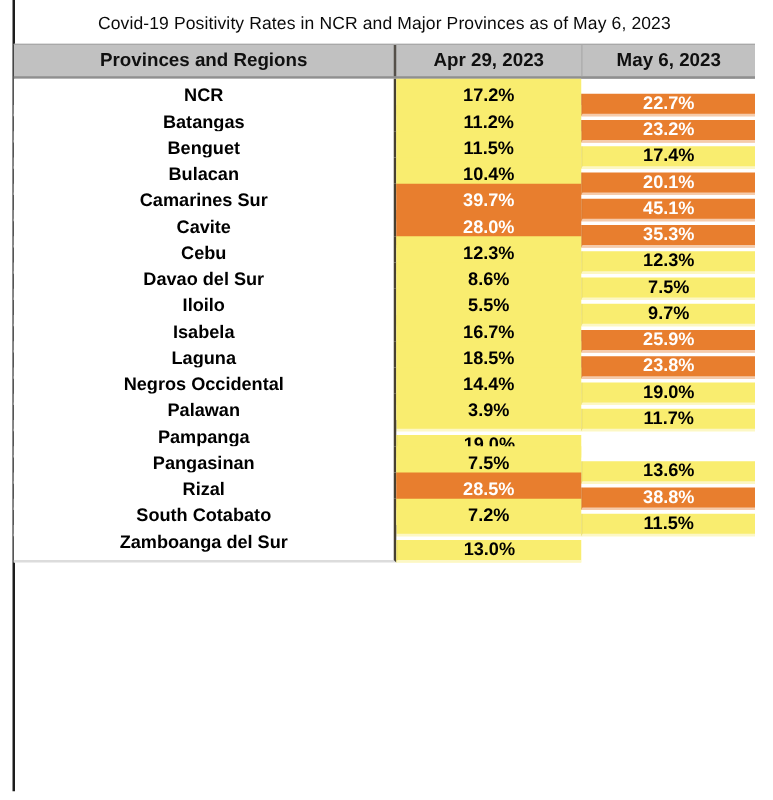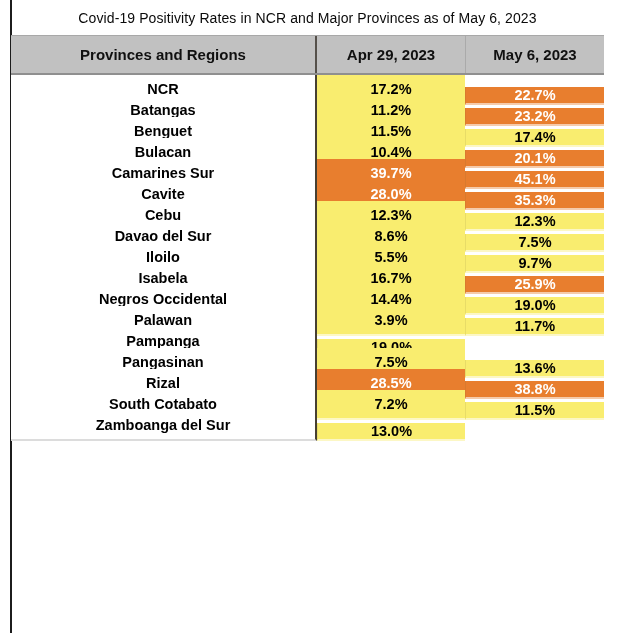--- a/index.html
+++ b/index.html
@@ -27,21 +27,21 @@
 
   .tbl {
     position: absolute;
     left: 11px; top: 35px;
     width: 593px;
   }
 
   .thead {
     display: grid;
     grid-template-columns: 306px 148px 139px;
-    height: 40px;
+    height: 28px;
     background: var(--header-bg, #C1C1C1);
     border-top: 1px solid #a8a8a8;
     border-bottom: 2px solid #8f8f8f;
   }
   .th {
     display: flex; align-items: center; justify-content: center;
     font-size: 15px; font-weight: 700; color: #101010;
     white-space: nowrap;
   }
   .th.name { border-right: 2px solid #55504a; }
@@ -137,20 +137,25 @@
     <div class="td val apr yellow">5.5%</div>
     <div class="td val may yellow">9.7%</div>
   </div>
 
   <div class="tr">
     <div class="td name">Isabela</div>
     <div class="td val apr yellow">16.7%</div>
     <div class="td val may orange">25.9%</div>
   </div>
 
+  <div class="tr">
+    <div class="td name">Laguna</div>
+    <div class="td val apr yellow">18.5%</div>
+    <div class="td val may orange">23.8%</div>
+  </div>
 
 
   <div class="tr">
     <div class="td name">Negros Occidental</div>
     <div class="td val apr yellow">14.4%</div>
     <div class="td val may yellow">19.0%</div>
   </div>
 
   <div class="tr">
     <div class="td name">Palawan</div>

